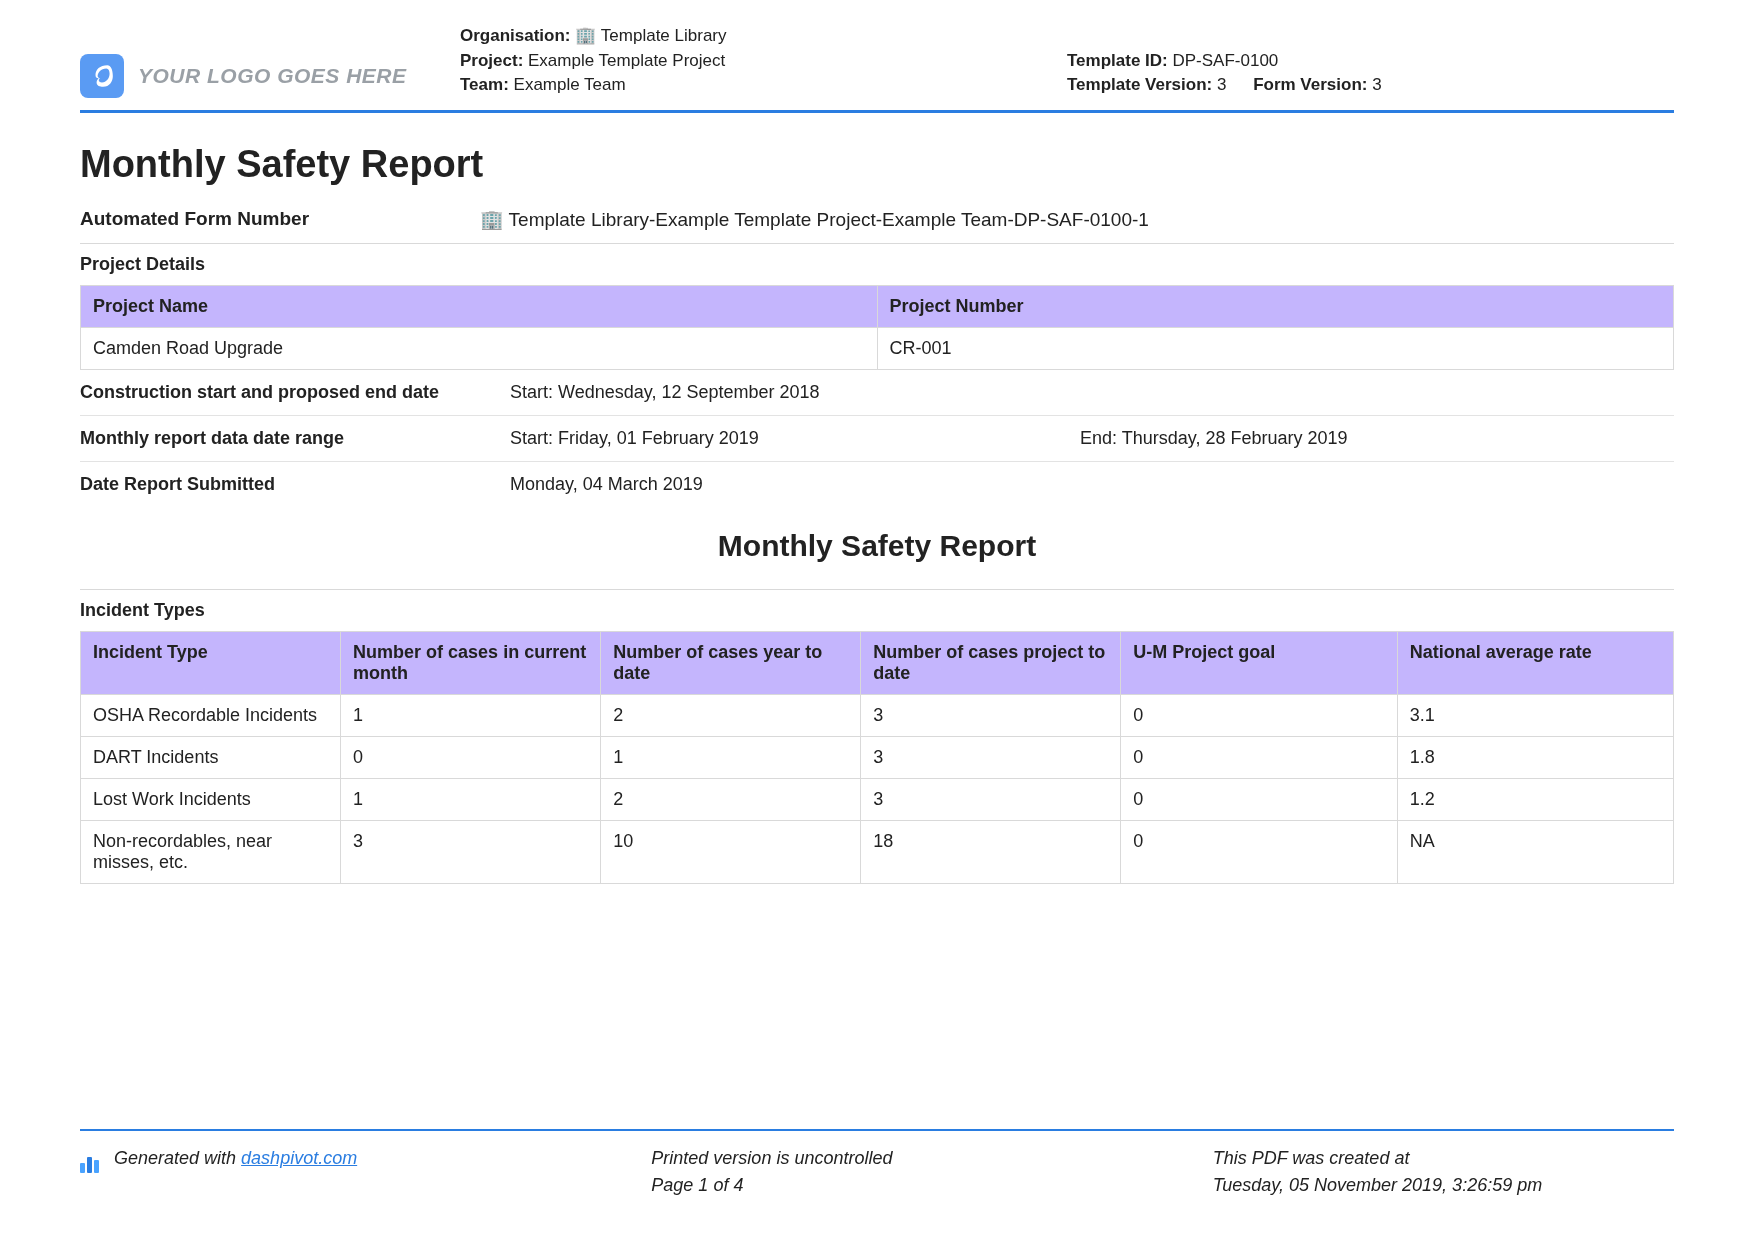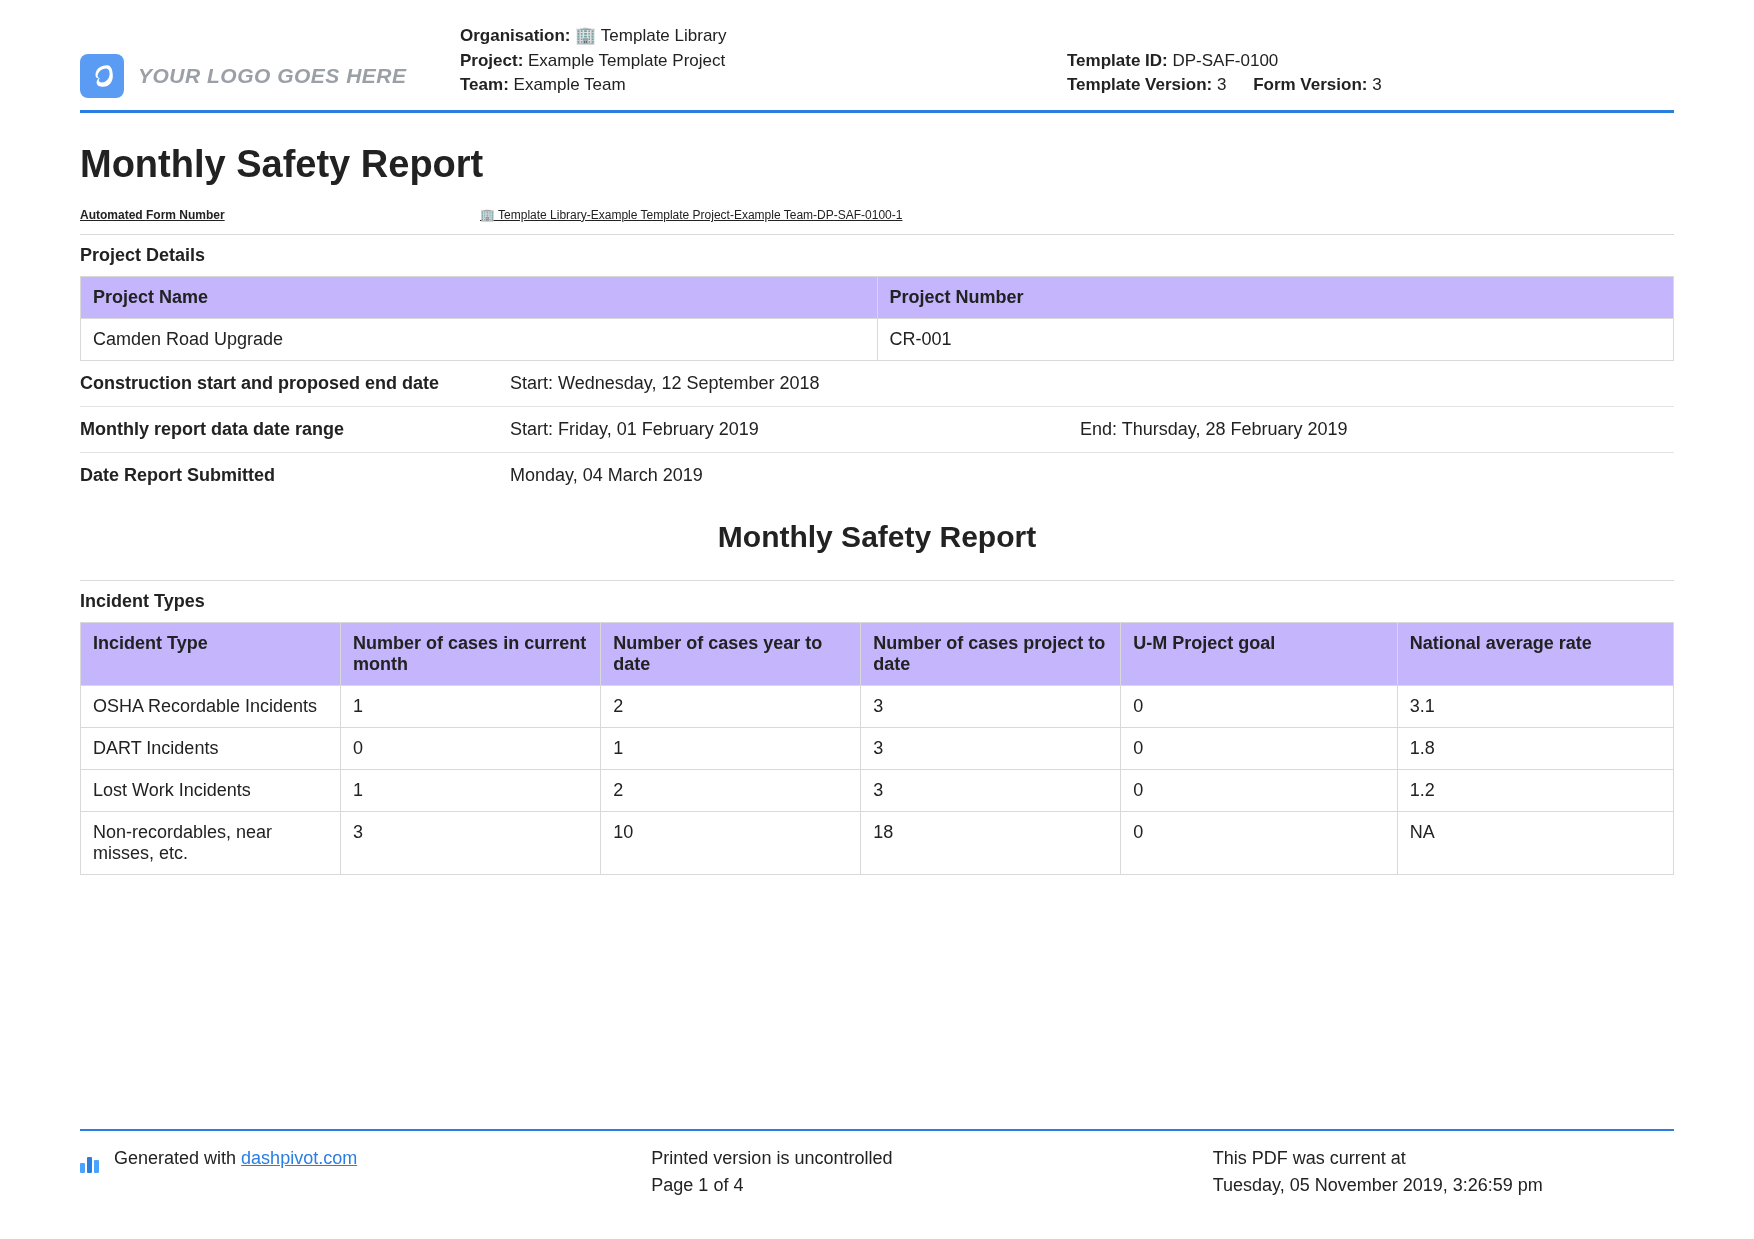--- a/index.html
+++ b/index.html
@@ -53,23 +53,22 @@
   .meta-col .label { font-weight: 700; }
   .meta-right { flex: 1; }
   .meta-row-inline { display: inline-block; margin-right: 22px; }
   h1.title {
     font-size: 38px;
     font-weight: 700;
     margin: 30px 0 18px 0;
   }
   .afn-row {
     display: flex;
-    font-size: 12px;
+    font-size: 19px;
     padding: 4px 0 12px 0;
-    text-decoration: underline;
   }
   .afn-row .afn-label { flex: 0 0 400px; font-weight: 700; }
   .section-header {
     font-weight: 700;
     font-size: 18px;
     padding: 10px 0 10px 0;
     border-top: 1px solid #d9d9d9;
   }
   table.data {
     width: 100%;
@@ -105,20 +104,21 @@
   .footer {
     position: absolute;
     left: 80px;
     right: 80px;
     bottom: 40px;
     border-top: 2px solid #2a7de1;
     padding-top: 14px;
     display: flex;
     font-size: 18px;
     line-height: 1.5;
+    font-style: italic;
   }
   .footer .fcol { flex: 1; }
   .footer .fcol.center { text-align: left; padding-left: 110px; }
   .footer .fcol.right { text-align: left; padding-left: 100px; }
   .dash-icon {
     display: inline-block;
     vertical-align: middle;
     margin-right: 8px;
   }
   .dash-icon span { display:inline-block; width:5px; border-radius:1px; margin-right:2px; vertical-align:bottom; }
@@ -274,16 +274,16 @@
     <span class="dash-icon">
       <span class="b1"></span><span class="b2"></span><span class="b3"></span>
     </span>
     <span>Generated with </span><a href="#" class="link">dashpivot.com</a>
   </div>
   <div class="fcol center">
     <div>Printed version is uncontrolled</div>
     <div>Page 1 of 4</div>
   </div>
   <div class="fcol right">
-    <div>This PDF was current at</div>
+    <div>This PDF was created at</div>
     <div>Tuesday, 05 November 2019, 3:26:59 pm</div>
   </div>
 </div>
 
 </body></html>

